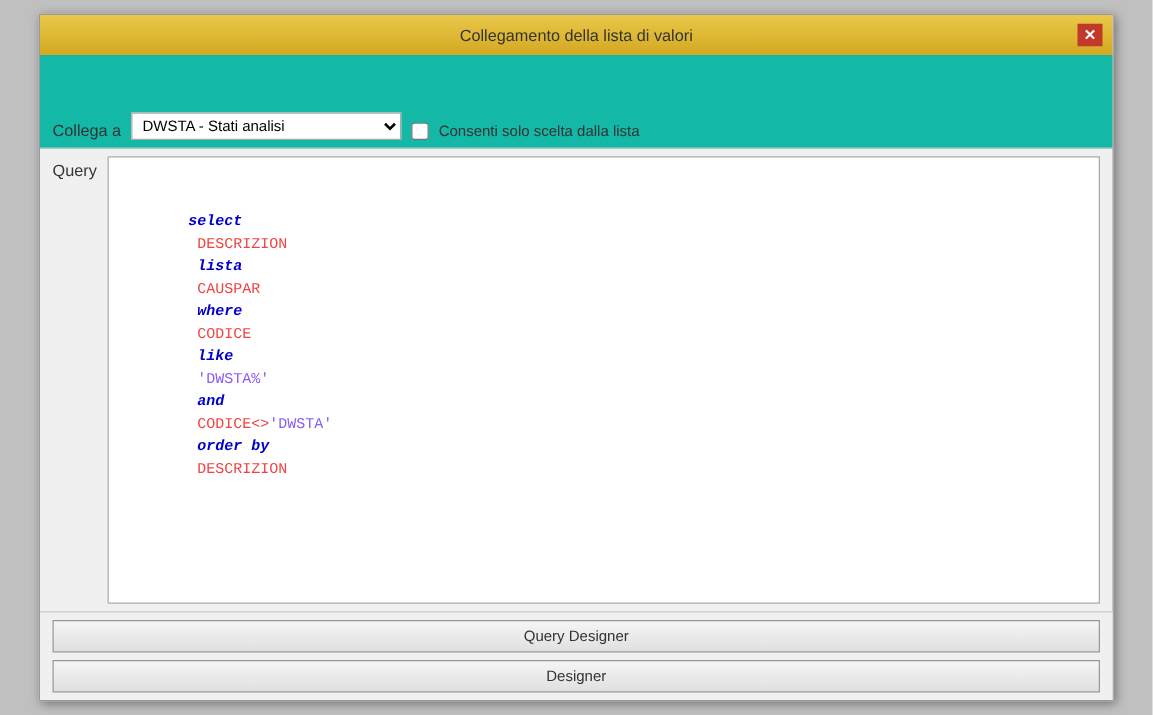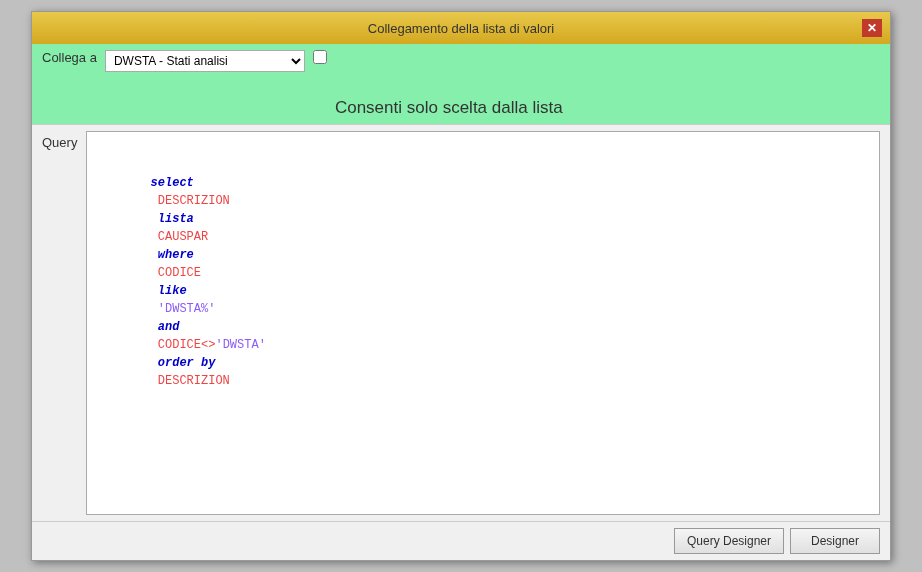--- a/index.html
+++ b/index.html
@@ -57,52 +57,52 @@
       display: flex;
       align-items: center;
       justify-content: center;
       font-size: 12px;
       font-weight: bold;
     }
 
     .toolbar {
       padding: 6px 10px;
       display: flex;
-      align-items: flex-start;
+      align-items: flex-end;
       gap: 8px;
-      background: #86efac;
+      background: #14b8a6;
       border-bottom: 1px solid #ccc;
       flex-shrink: 0;
     }
 
     .toolbar-label {
       color: #333;
       font-size: 13px;
       white-space: nowrap;
     }
 
     .toolbar-select {
-      width: 200px;
+      width: 216px;
       height: 22px;
       border: 1px solid #aaa;
       background: white;
       font-size: 12px;
       padding: 0 4px;
       cursor: pointer;
     }
 
     .toolbar-checkbox {
       width: 14px;
       height: 14px;
       cursor: pointer;
     }
 
     .toolbar-checkbox-label {
       color: #333;
-      font-size: 17px;
+      font-size: 12px;
       cursor: pointer;
       margin-top: 48px;
     }
 
     .query-area {
       display: flex;
       flex: 1;
       padding: 6px 10px;
       gap: 6px;
       overflow: hidden;
@@ -150,20 +150,21 @@
     }
 
     .footer {
       display: flex;
       justify-content: flex-end;
       padding: 6px 10px;
       gap: 6px;
       background: #f0f0f0;
       border-top: 1px solid #ccc;
       flex-shrink: 0;
+      flex-direction: column;
     }
 
     .btn {
       min-width: 90px;
       height: 26px;
       background: linear-gradient(to bottom, #f5f5f5, #e0e0e0);
       border: 1px solid #999;
       padding: 0 12px;
       font-size: 12px;
       cursor: pointer;

